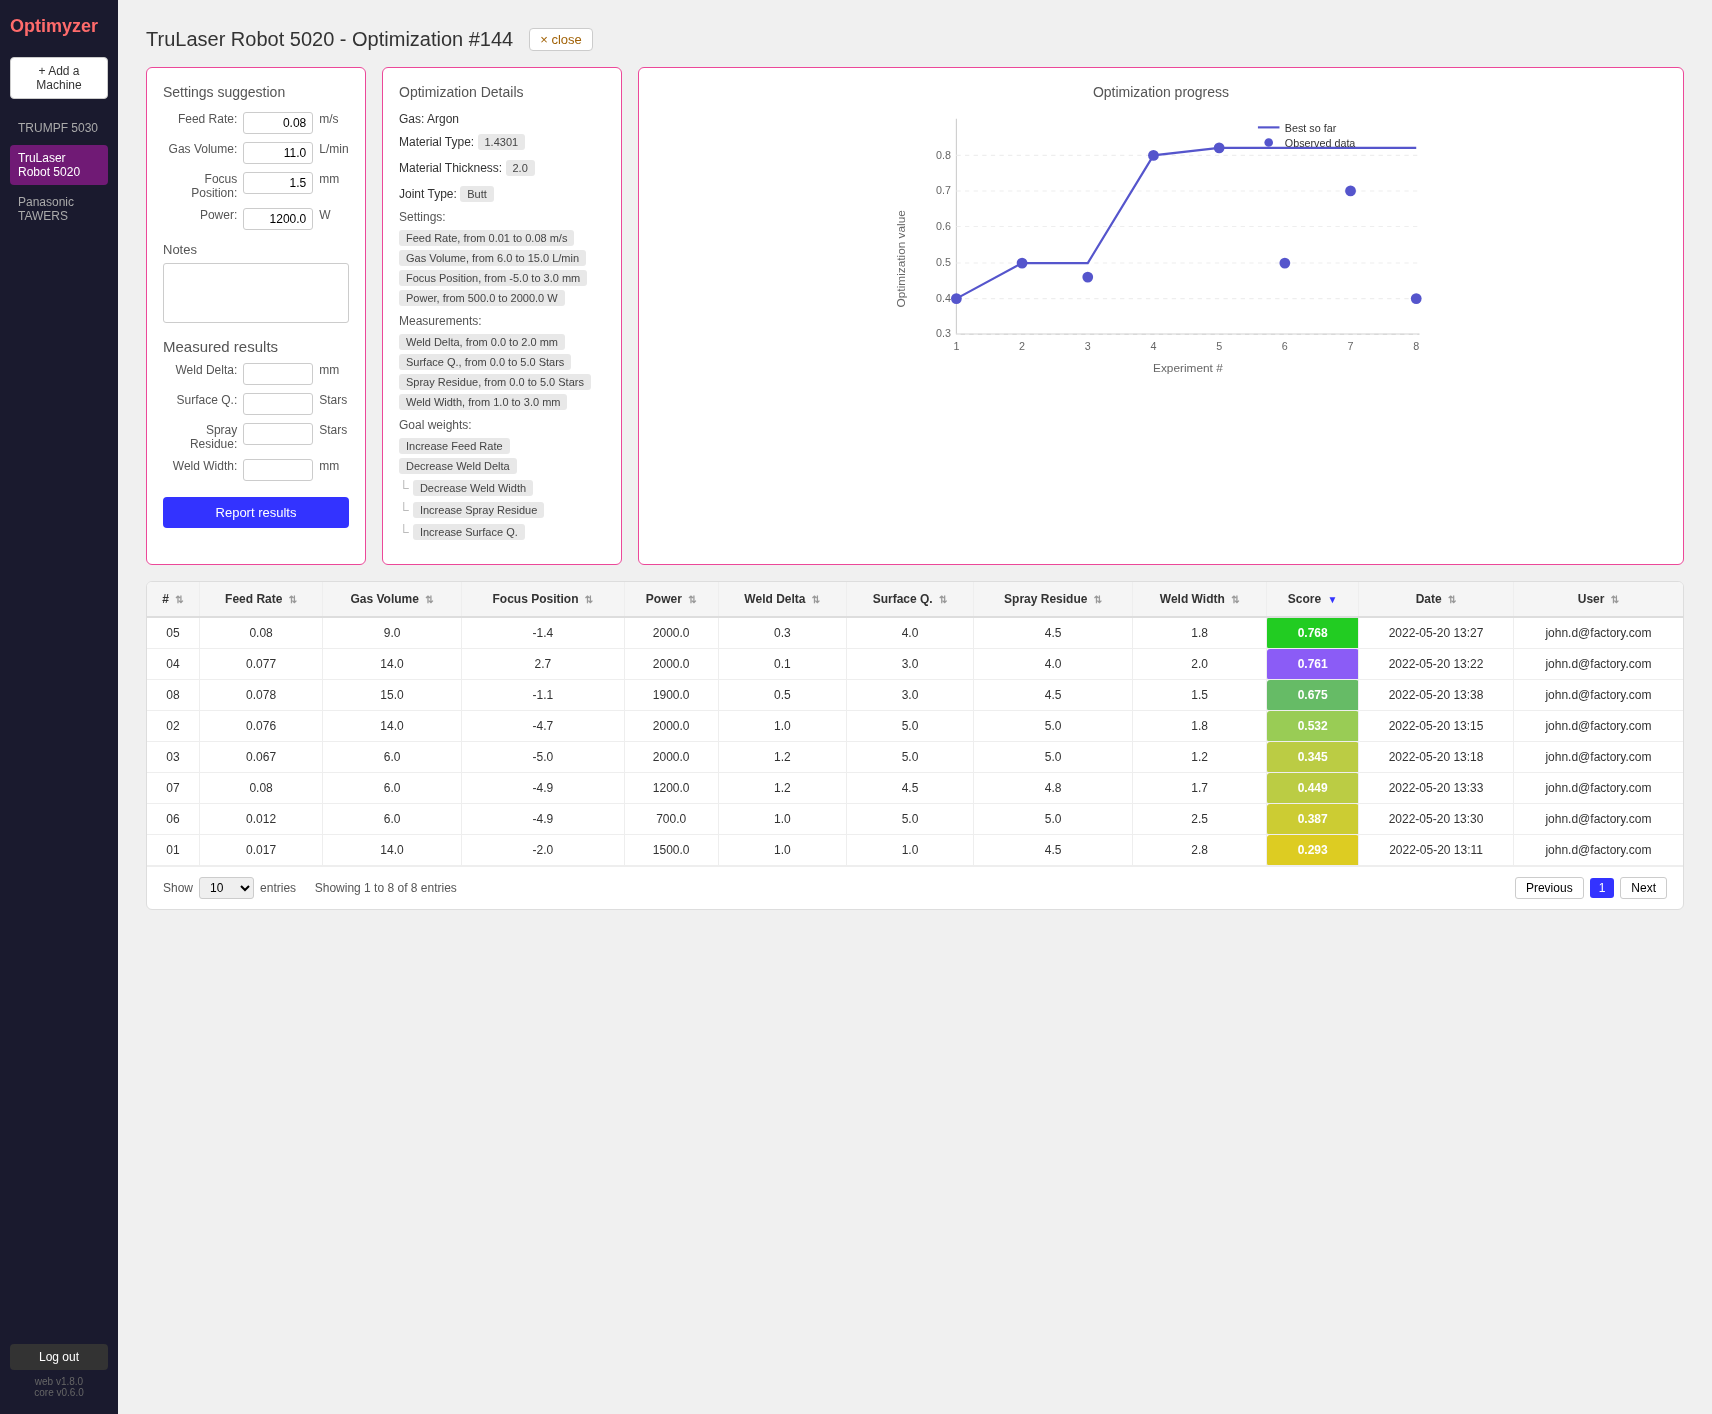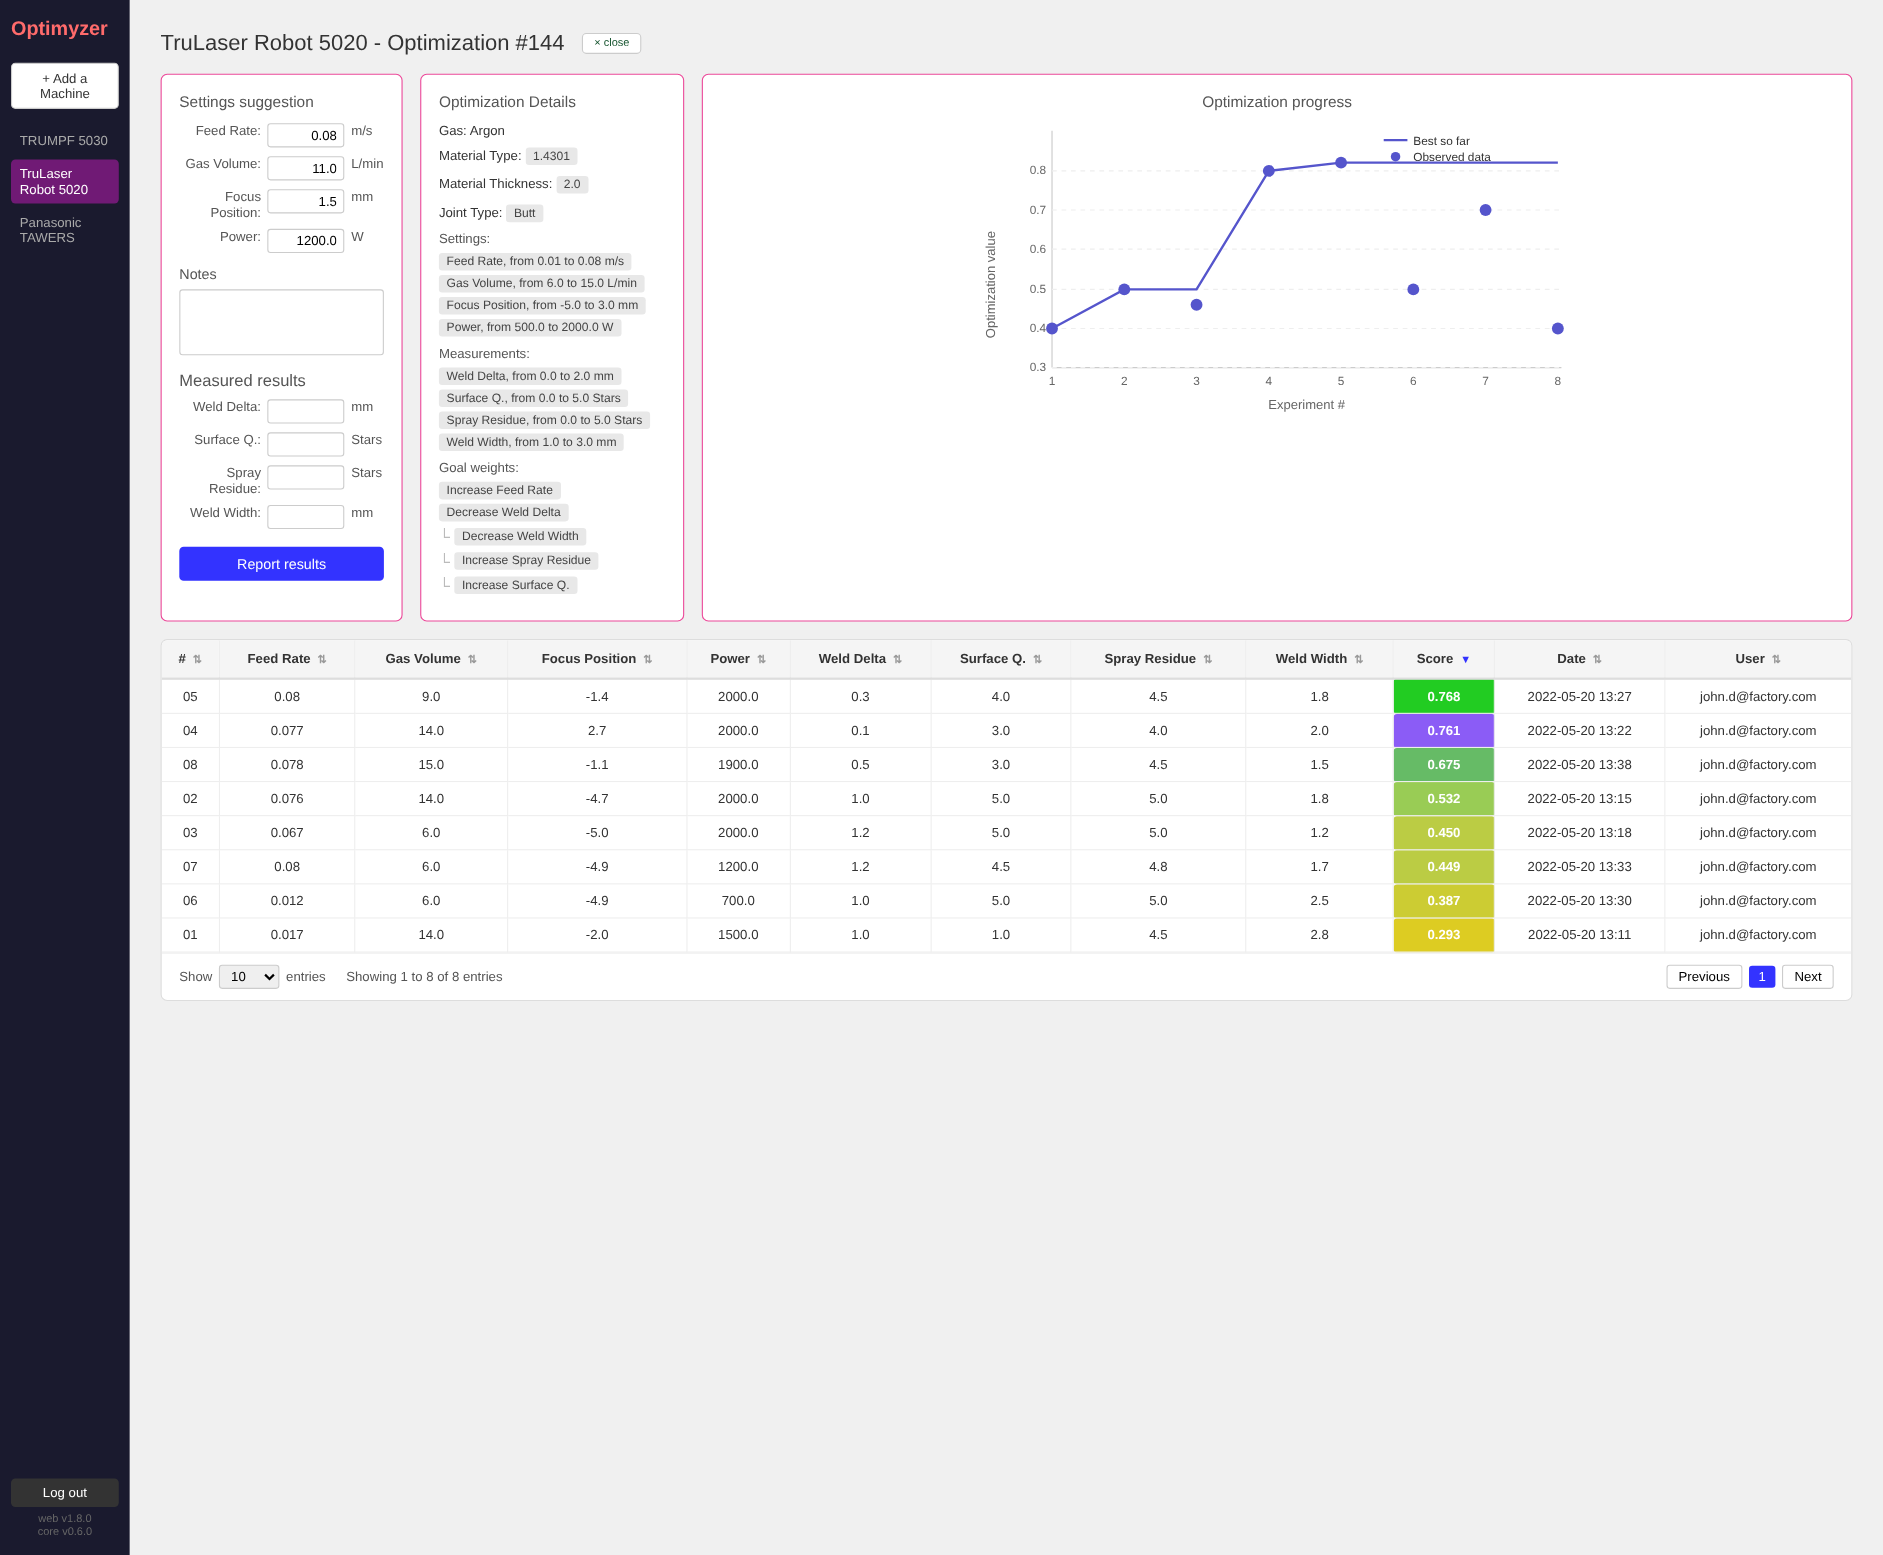--- a/index.html
+++ b/index.html
@@ -81,22 +81,22 @@
       font-size: 20px;
       font-weight: 500;
       color: #333;
     }
     .close-btn {
       border: 1px solid #ccc;
       background: white;
       padding: 3px 10px;
       border-radius: 4px;
       cursor: pointer;
-      font-size: 10px;
-      color: #14532d;
+      font-size: 13px;
+      color: #a16207;
     }
 
     
     .top-row {
       display: flex;
       gap: 16px;
       margin-bottom: 16px;
     }
 
     
@@ -528,21 +528,21 @@
           <tr>
             <td>03</td>
             <td>0.067</td>
             <td>6.0</td>
             <td>-5.0</td>
             <td>2000.0</td>
             <td>1.2</td>
             <td>5.0</td>
             <td>5.0</td>
             <td>1.2</td>
-            <td class="score-cell" style="background: rgb(187, 204, 68);">0.450</td>
+            <td class="score-cell" style="background: rgb(187, 204, 68);">0.345</td>
             <td>2022-05-20 13:18</td>
             <td>john.d@factory.com</td>
           </tr>
           <tr>
             <td>07</td>
             <td>0.08</td>
             <td>6.0</td>
             <td>-4.9</td>
             <td>1200.0</td>
             <td>1.2</td>

